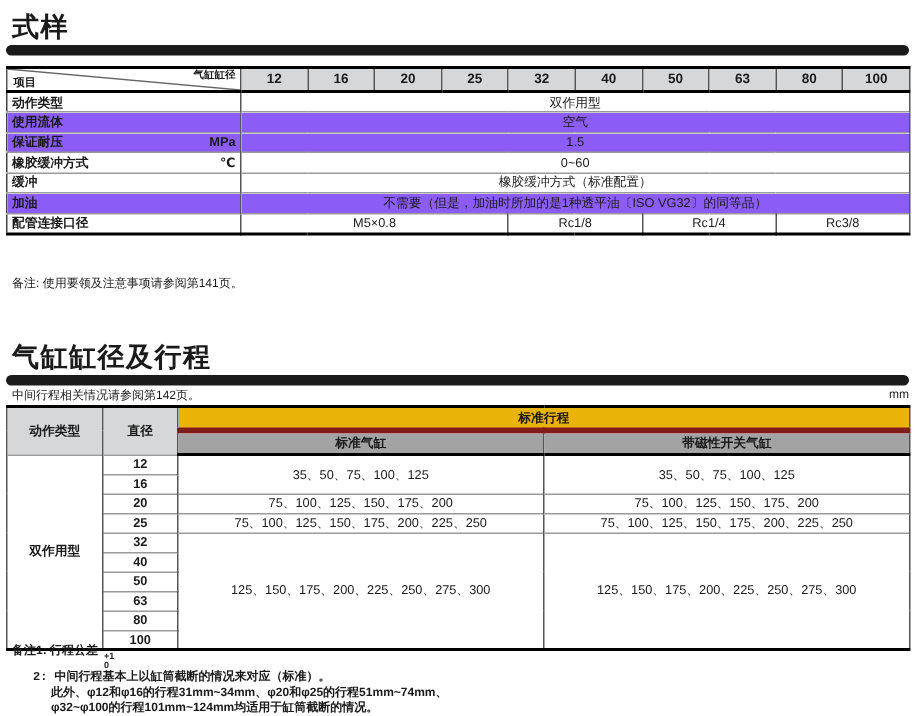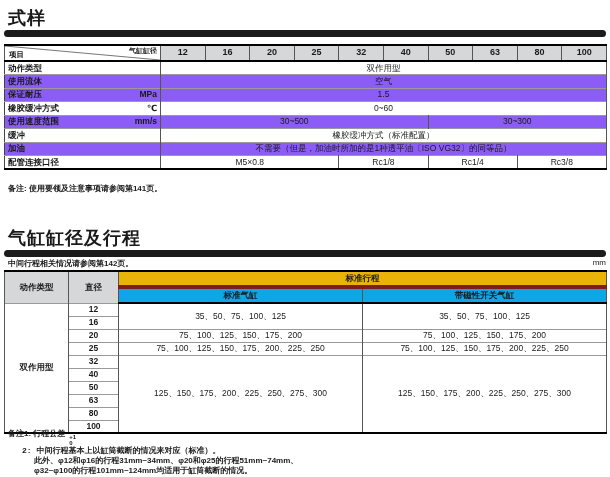--- a/index.html
+++ b/index.html
@@ -25,27 +25,27 @@
   .t1 tbody tr.shade{background:#8b5cf6;}
   .t1 tbody th{font-weight:bold;text-align:left;border-top:1px solid #9a9a9a;
                border-right:1px solid #555;}
   .t1 tbody td{text-align:center;border-top:1px solid #9a9a9a;
                border-left:1px solid #555;border-right:1px solid #555;}
   .unit{float:right;font-weight:bold;}
   .corner-top{position:absolute;top:1px;right:3px;font-size:7px;font-weight:bold;}
   .corner-bot{position:absolute;bottom:1px;left:4px;font-size:7.5px;font-weight:bold;}
   .corner svg{position:absolute;left:0;top:0;width:100%;height:100%;}
 
-  .small-note{font-size:8px;font-weight:bold;}
+  .small-note{font-size:8px;font-weight:normal;}
 
   
   .t2{border:1px solid #444;border-top:2px solid #000;border-bottom:2px solid #000;}
   .t2 th{font-weight:bold;text-align:center;border-left:1px solid #555;border-right:1px solid #555;}
   .t2 .hrow1 th{height:13px;}
-  .t2 .hrow2 th{height:13px;border-bottom:2px solid #000;background:#0ea5e9;}
+  .t2 .hrow2 th{height:13px;border-bottom:2px solid #000;background:#a3a3a3;}
   .t2 .hgray{background:#d5d7d8;}
   .t2 th.stroke-head{border-bottom:4px solid #7f1d1d;background:#eab308;}
   .t2 tbody tr{height:13px;}
   .t2 tbody td{text-align:center;border-top:1px solid #9a9a9a;
                border-left:1px solid #555;border-right:1px solid #555;}
   .t2 td.dia{font-weight:bold;}
   .t2 td.action{font-weight:bold;background:#ffffff;}
 
   .intro-row{width:602px;display:flex;justify-content:space-between;align-items:flex-start;}
   .intro-row .mm{font-weight:normal;font-size:8px;}
@@ -108,25 +108,20 @@
       <td colspan="10">空气</td>
     </tr>
     <tr class="shade">
       <th><span>保证耐压</span><span class="unit">MPa</span></th>
       <td colspan="10">1.5</td>
     </tr>
     <tr>
       <th><span>橡胶缓冲方式</span><span class="unit">℃</span></th>
       <td colspan="10">0~60</td>
     </tr>
-    <tr class="shade">
-      <th><span>使用速度范围</span><span class="unit">mm/s</span></th>
-      <td colspan="6">30~500</td>
-      <td colspan="4">30~300</td>
-    </tr>
     <tr>
       <th><span>缓冲</span></th>
       <td colspan="10">橡胶缓冲方式（标准配置）</td>
     </tr>
     <tr class="shade">
       <th><span>加油</span></th>
       <td colspan="10">不需要（但是，加油时所加的是1种透平油〔ISO VG32〕的同等品）</td>
     </tr>
     <tr>
       <th><span>配管连接口径</span></th>

